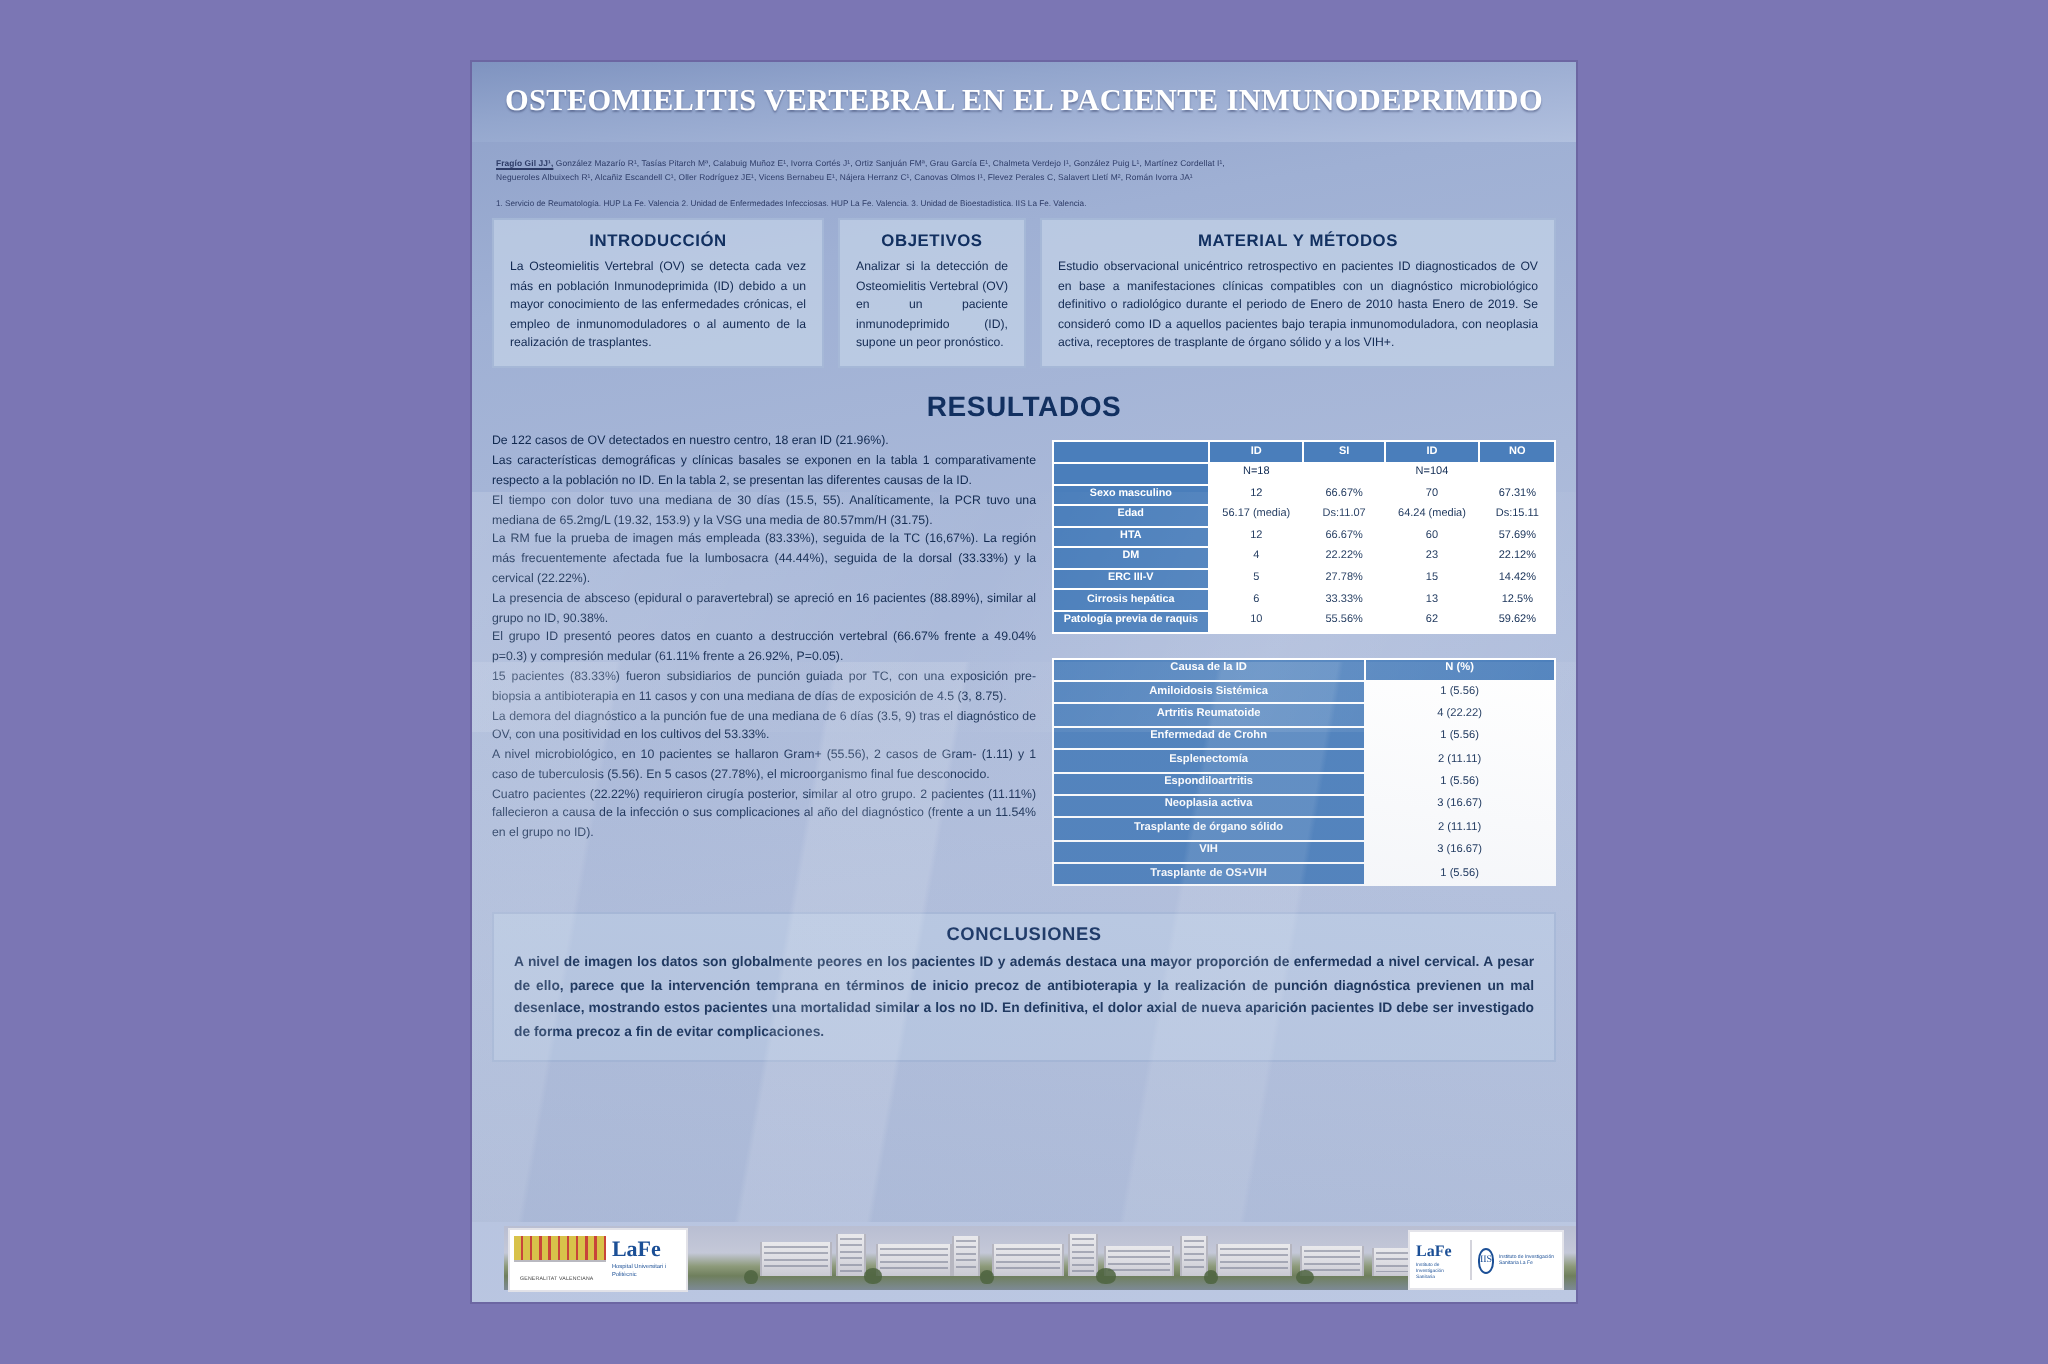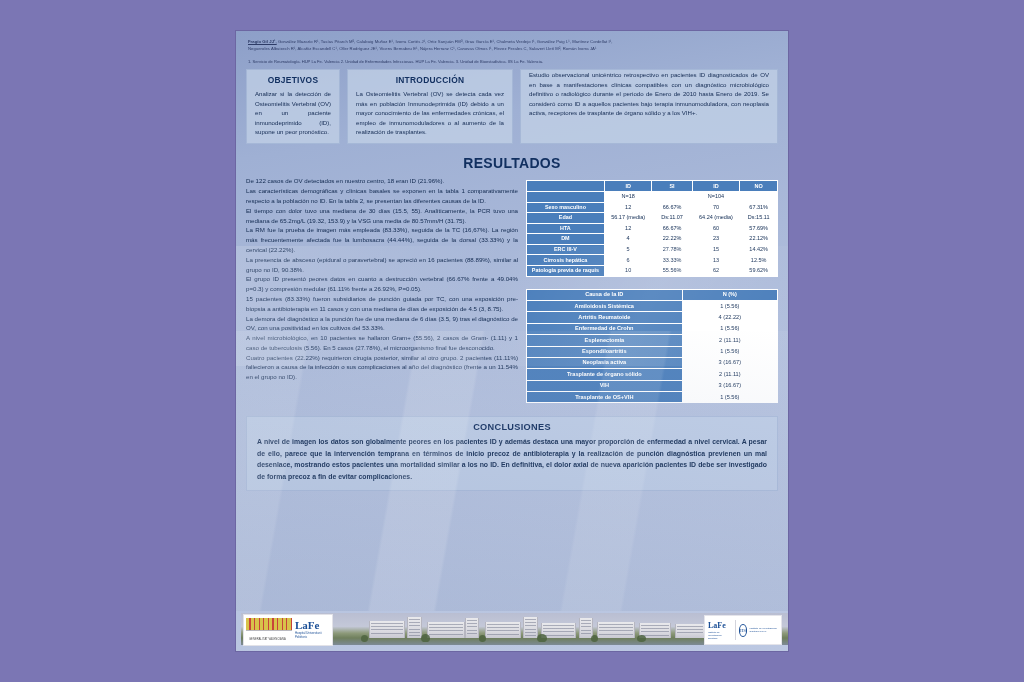--- a/index.html
+++ b/index.html
@@ -211,21 +211,21 @@
     line-height: 11.4px;
     color: #0e2850;
     font-weight: bold;
     text-align: justify;
     padding: 0 10px 8px 10px;
   }
 
   
   #footer-strip {
     position: absolute;
-    left: 5px; right: 0; bottom: 0;
+    left: 16px; right: 0; bottom: 0;
     height: 38px;
     overflow: hidden;
   }
   #footer-photo {
     position: absolute;
     left: 0; right: 0; top: 0; height: 32px;
     background:
       linear-gradient(to bottom, #b9bed2 0%, #c4c8d8 42%, #8d9a7a 63%, #6f7f5d 78%, #7d8a96 100%);
   }
   .bldg {
@@ -327,43 +327,47 @@
 </style>
 </head>
 <body>
 
 <div id="poster-wrap">
   <div id="poster">
 
     <div id="poster-bg-wash"></div>
     <div id="poster-bg-wash2"></div>
 
+    <div id="title-band">
+      <div id="poster-title">OSTEOMIELITIS VERTEBRAL EN EL PACIENTE INMUNODEPRIMIDO</div>
+    </div>
 
     <div id="authors-block">
       <div class="authors-line">
         <span class="first-author">Fragío Gil JJ¹,</span>
         <span>González Mazarío R¹, Tasías Pitarch Mª, Calabuig Muñoz E¹, Ivorra Cortés J¹, Ortiz Sanjuán FMª, Grau García E¹, Chalmeta Verdejo I¹, González Puig L¹, Martínez Cordellat I¹,</span>
       </div>
       <div class="authors-line">Negueroles Albuixech R¹, Alcañiz Escandell C¹, Oller  Rodríguez JE¹, Vicens Bernabeu E¹, Nájera Herranz C¹, Canovas Olmos I¹, Flevez Perales C, Salavert Lletí M², Román Ivorra JA¹</div>
       <div id="affiliations">1. Servicio de Reumatología. HUP La Fe. Valencia 2. Unidad de Enfermedades Infecciosas. HUP La Fe. Valencia.  3. Unidad de Bioestadística. IIS La Fe. Valencia.</div>
     </div>
 
     <div id="top-row">
 
+      <div class="panel" id="panel-introduccion">
+        <div class="panel-head">INTRODUCCIÓN</div>
+        <div class="panel-body">La Osteomielitis Vertebral (OV) se detecta cada vez más en población Inmunodeprimida (ID) debido a un mayor conocimiento de las enfermedades crónicas, el empleo de inmunomoduladores o al aumento de la realización de trasplantes.</div>
+      </div>
+
       <div class="panel" id="panel-objetivos">
         <div class="panel-head">OBJETIVOS</div>
         <div class="panel-body">Analizar si la detección de Osteomielitis Vertebral (OV) en un paciente inmunodeprimido (ID), supone un peor pronóstico.</div>
       </div>
 
-      <div class="panel" id="panel-introduccion">
-        <div class="panel-head">INTRODUCCIÓN</div>
-        <div class="panel-body">La Osteomielitis Vertebral (OV) se detecta cada vez más en población Inmunodeprimida (ID) debido a un mayor conocimiento de las enfermedades crónicas, el empleo de inmunomoduladores o al aumento de la realización de trasplantes.</div>
-      </div>
-
       <div class="panel" id="panel-materiales">
+        <div class="panel-head">MATERIAL Y MÉTODOS</div>
         <div class="panel-body">Estudio observacional unicéntrico retrospectivo en pacientes ID diagnosticados de OV en base a manifestaciones clínicas compatibles con un diagnóstico microbiológico definitivo o radiológico durante el periodo de Enero de 2010 hasta Enero de 2019. Se consideró como ID a aquellos pacientes bajo terapia inmunomoduladora, con neoplasia activa, receptores de trasplante de órgano sólido y a los VIH+.</div>
       </div>
 
     </div>
 
     <div id="resultados-head">RESULTADOS</div>
 
     <div id="resultados-row">
 
       <div id="resultados-text">

